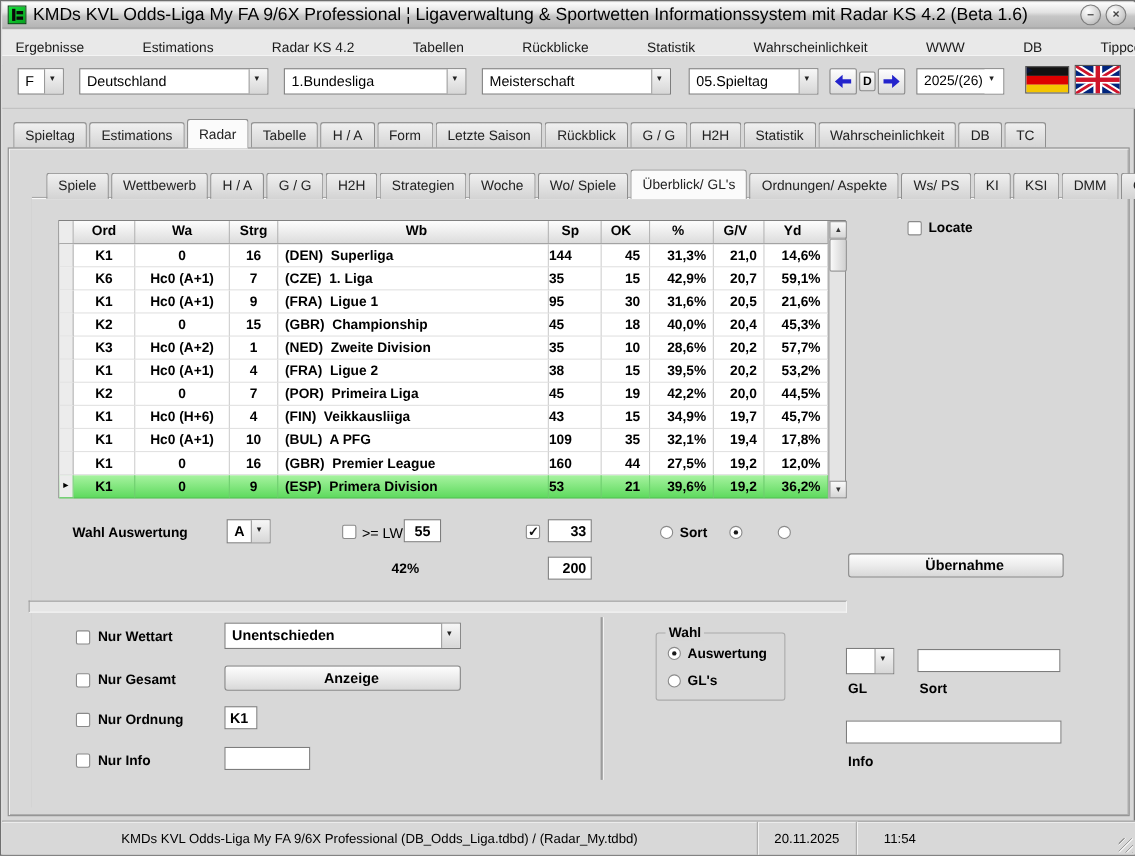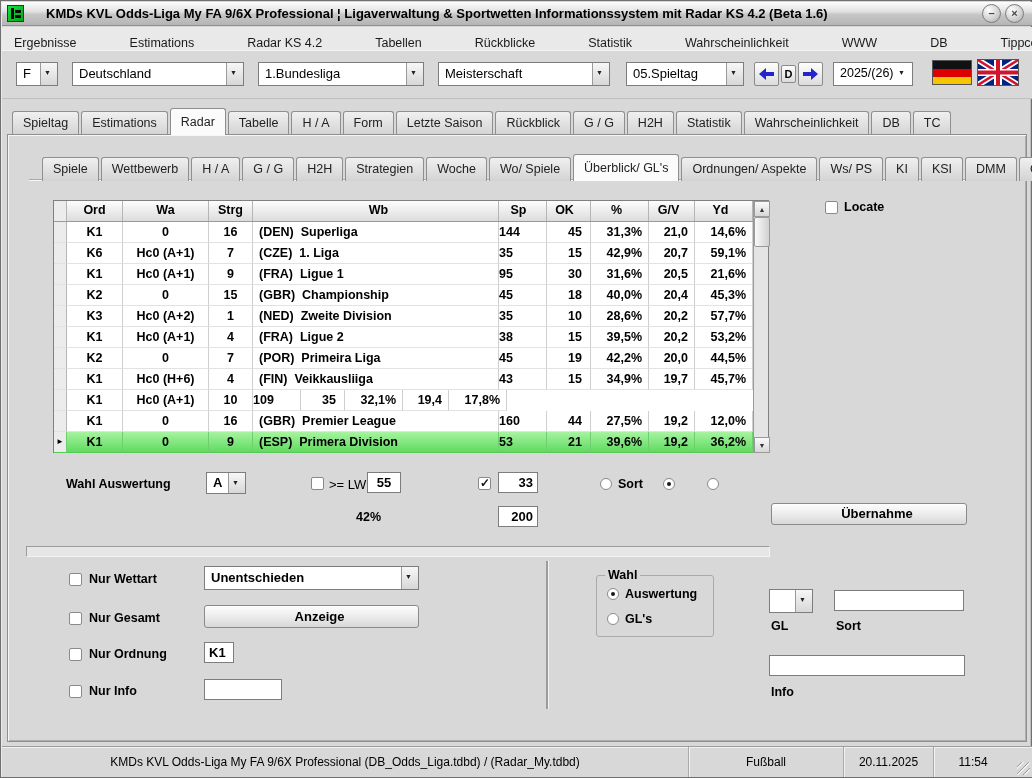--- a/index.html
+++ b/index.html
@@ -11,21 +11,21 @@
 
   
   .titlebar { position:absolute; left:1px; top:1px; width:1030px; height:24px;
               background:linear-gradient(to bottom,#fdfdfd 0%,#e3e3e3 40%,#c6c6c6 55%,#b5b5b5 100%);
               border-bottom:1px solid #8f8f8f; display:flex; align-items:center; }
   .app-icon { width:17px; height:17px; margin:0 6px 0 5px; background:linear-gradient(135deg,#17e23b,#06a31f);
               border:1px solid #064d12; position:relative; }
   .app-icon:before { content:""; position:absolute; left:3px; top:2px; width:3px; height:11px; background:#0a0a0a; }
   .app-icon:after  { content:""; position:absolute; left:7px; top:4px; width:6px; height:3px; background:#0a0a0a;
                      box-shadow:0 5px 0 #0a0a0a; }
-  .title-text { font-weight:bold; font-size:13px; white-space:nowrap; overflow:hidden;margin-left:16px; }
+  .title-text { font-weight:normal; font-size:16px; white-space:nowrap; overflow:hidden; }
   .win-btns { margin-left:auto; display:flex; gap:4px; padding-right:8px; }
   .win-btn { width:19px; height:19px; border-radius:50%; border:1px solid #7d7d7d;
              background:radial-gradient(circle at 35% 30%,#ffffff,#cfcfcf 60%,#a7a7a7);
              display:flex; align-items:center; justify-content:center;
              font-size:11px; font-weight:bold; color:#444; line-height:1; cursor:default; }
 
   
   .menubar { position:absolute; left:1px; top:26px; width:1030px; height:33px; background:#e9e9e9;
              border-bottom:1px solid #c2c2c2; display:flex; align-items:center; padding-left:2px;gap:33px; }
   .menu-item { padding:0 10px; line-height:22px; font-size:12.5px; color:#1a1a1a; white-space:nowrap; }
@@ -351,20 +351,21 @@
             <div class="tcell c5">15</div>
             <div class="tcell c6">34,9%</div>
             <div class="tcell c7">19,7</div>
             <div class="tcell c8">45,7%</div>
           </div>
           <div class="trow">
             <div class="tcell sel"></div>
             <div class="tcell c0">K1</div>
             <div class="tcell c1">Hc0 (A+1)</div>
             <div class="tcell c2">10</div>
+            <div class="tcell c3">(BUL)  A PFG</div>
             <div class="tcell c4">109</div>
             <div class="tcell c5">35</div>
             <div class="tcell c6">32,1%</div>
             <div class="tcell c7">19,4</div>
             <div class="tcell c8">17,8%</div>
           </div>
           <div class="trow">
             <div class="tcell sel"></div>
             <div class="tcell c0">K1</div>
             <div class="tcell c1">0</div>
@@ -455,19 +456,18 @@
     <div class="cbtn"></div>
   </div>
   <div class="label" style="left:770px; top:618px;">GL</div>
   <input class="tfield" style="left: 833px; top: 589px; width: 130px;" value="">
   <div class="label" style="left:835px; top:618px;">Sort</div>
   <input class="tfield" style="left: 768px; top: 654px; width: 196px;" value="">
   <div class="label" style="left:770px; top:684px;">Info</div>
 
   <div class="statusbar">
     <div class="sb-panel" style="width:687px;">KMDs KVL Odds-Liga My FA 9/6X Professional  (DB_Odds_Liga.tdbd) / (Radar_My.tdbd)</div>
-    <div class="sb-panel" style="width:155px;">Fußball</div>
     <div class="sb-panel" style="width:90px;">20.11.2025</div>
     <div class="sb-panel" style="width:78px; border-right:none; box-shadow:none;">11:54</div>
     <div class="sb-grip"></div>
   </div>
 
 </div>
 
 </body></html>

